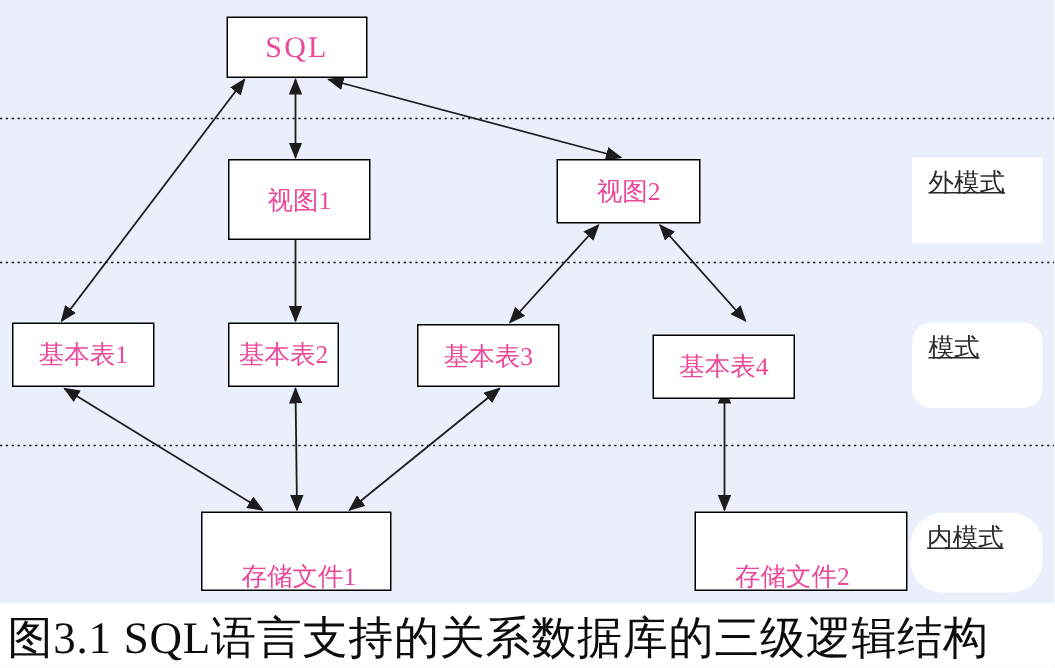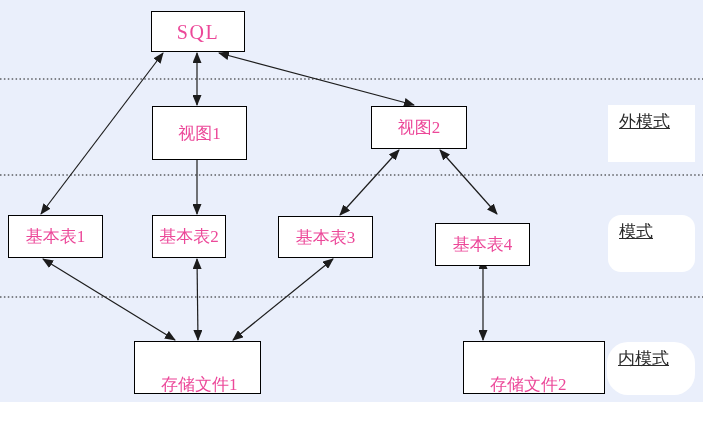--- a/index.html
+++ b/index.html
@@ -100,13 +100,16 @@
       <div class="node top-left" style="left: 435px; top: 341px; width: 142px; height: 53px; margin-left: 28px;">
         <span>存储文件2</span>
       </div>
     </div>
   <div id="label-layer">
       <div class="schema-label" style="left: 608px; top: 105px; width: 87px; height: 57px;"><span>外模式</span></div>
       <div class="schema-label" style="left: 608px; top: 215px; width: 87px; height: 57px; border-radius: 13px;"><span>模式</span></div>
       <div class="schema-label" style="left: 607px; top: 342px; width: 88px; height: 53px; border-radius: 21px;"><span>内模式</span></div>
     </div>
 
+  <div class="caption-band">
+    <span class="caption">图3.1 SQL语言支持的关系数据库的三级逻辑结构</span>
+  </div>
 </div>
 
 </body></html>

